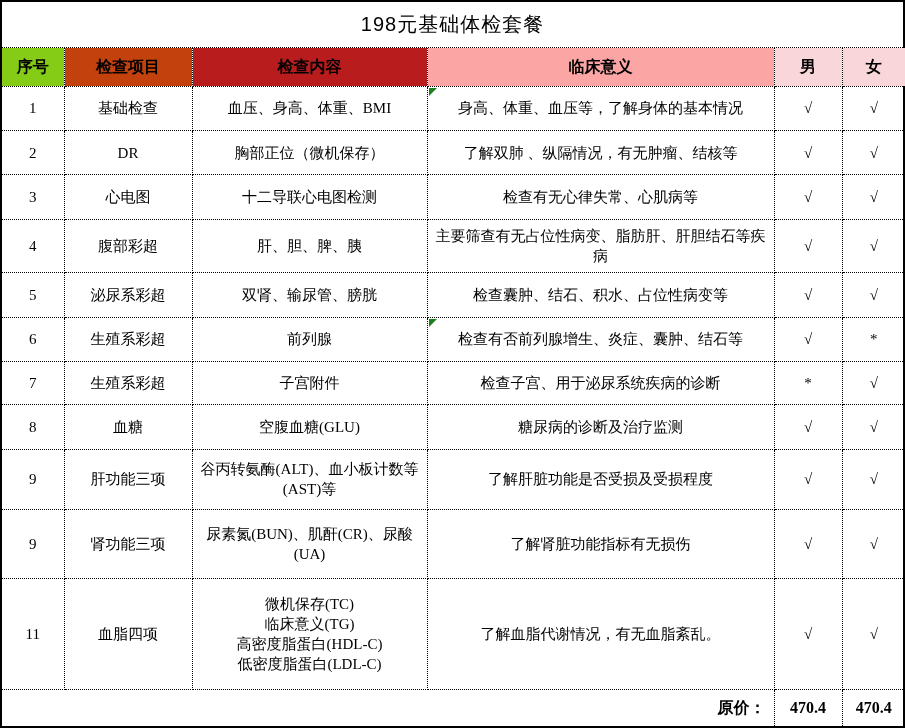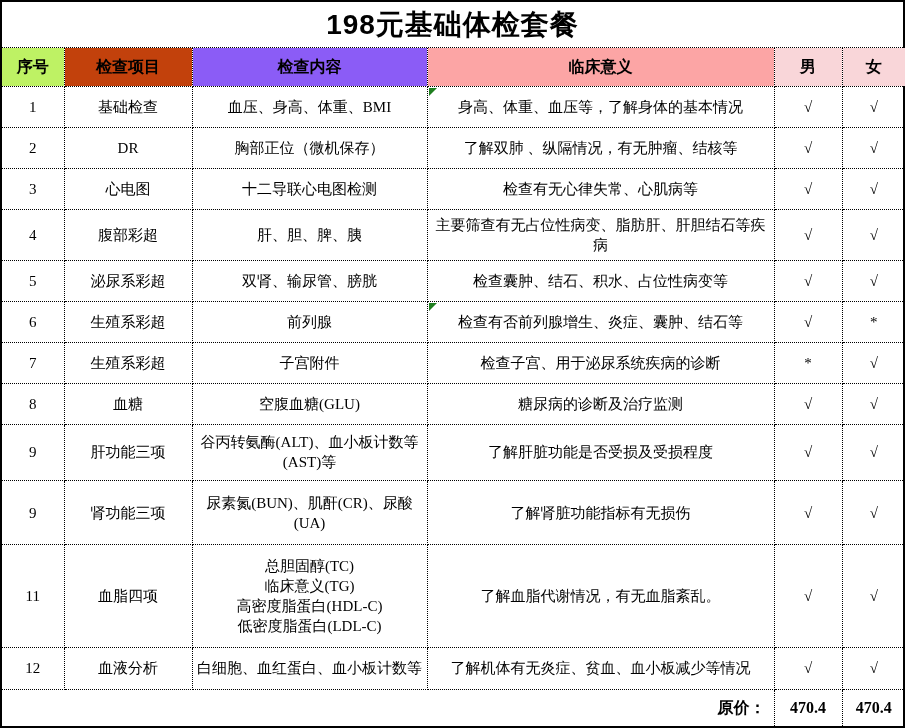--- a/index.html
+++ b/index.html
@@ -13,21 +13,21 @@
     width:905px; height:728px;
     border:2px solid #000;
     background:#fff;
     display:flex; flex-direction:column;
   }
   .title-bar {
     height:46px;
     display:flex; align-items:center; justify-content:center;
     border-bottom:1px dotted #000;
     font-family:"Liberation Sans","DejaVu Sans",sans-serif;
-    font-weight:bold; font-size:28px; letter-spacing:1px;
+    font-weight:normal; font-size:20px; letter-spacing:1px;
   }
   table.pkg {
     width:100%; flex:1;
     border-collapse:collapse; table-layout:fixed;
   }
   col.c-no     { width:62px;  }
   col.c-item   { width:128px; }
   col.c-content{ width:235px; }
   col.c-meaning{ width:347px; }
   col.c-male   { width:68px;  }
@@ -71,23 +71,23 @@
     <colgroup>
       <col class="c-no">
         <col class="c-item">
         <col class="c-content">
       <col class="c-meaning">
         <col class="c-male">
         <col class="c-female">
     </colgroup>
     <thead>
       <tr>
-        <th style="background: #bef264;">序号</th>
+        <th style="background: #84cc16;">序号</th>
         <th style="background: #c2410c;">检查项目</th>
-        <th style="background: #8b5cf6;">检查内容</th>
+        <th style="background: #b91c1c;">检查内容</th>
         <th style="background: #fca5a5;">临床意义</th>
         <th style="background: rgb(249, 214, 217);">男</th>
         <th style="background: rgb(249, 214, 217);">女</th>
       </tr>
     </thead>
     <tbody id="rows-body">
         <tr style="height: 37px;">
           <td class="cell-no">1</td>
           <td class="cell-item">基础检查</td>
           <td class="cell-content">血压、身高、体重、BMI</td>
@@ -164,34 +164,26 @@
           <td class="cell-item">肾功能三项</td>
           <td class="cell-content">尿素氮(BUN)、肌酐(CR)、尿酸(UA)</td>
           <td class="cell-meaning"><span>了解肾脏功能指标有无损伤</span></td>
           <td class="cell-mark">√</td>
           <td class="cell-mark">√</td>
         </tr>
         <tr style="height: 92px;">
           <td class="cell-no">11</td>
           <td class="cell-item">血脂四项</td>
           <td class="cell-content">
-            <div>总胆固醇(TC)</div>
+            <div>微机保存(TC)</div>
             <div>临床意义(TG)</div>
             <div>高密度脂蛋白(HDL-C)</div>
             <div>低密度脂蛋白(LDL-C)</div>
           </td>
           <td class="cell-meaning"><span>了解血脂代谢情况，有无血脂紊乱。</span></td>
-          <td class="cell-mark">√</td>
-          <td class="cell-mark">√</td>
-        </tr>
-        <tr style="height: 37px;">
-          <td class="cell-no">12</td>
-          <td class="cell-item">血液分析</td>
-          <td class="cell-content">白细胞、血红蛋白、血小板计数等</td>
-          <td class="cell-meaning"><span>了解机体有无炎症、贫血、血小板减少等情况</span></td>
           <td class="cell-mark">√</td>
           <td class="cell-mark">√</td>
         </tr>
       </tbody>
     <tfoot>
       <tr>
         <td class="footer-label" colspan="4">原价：</td>
         <td>470.4</td>
         <td>470.4</td>
       </tr>

